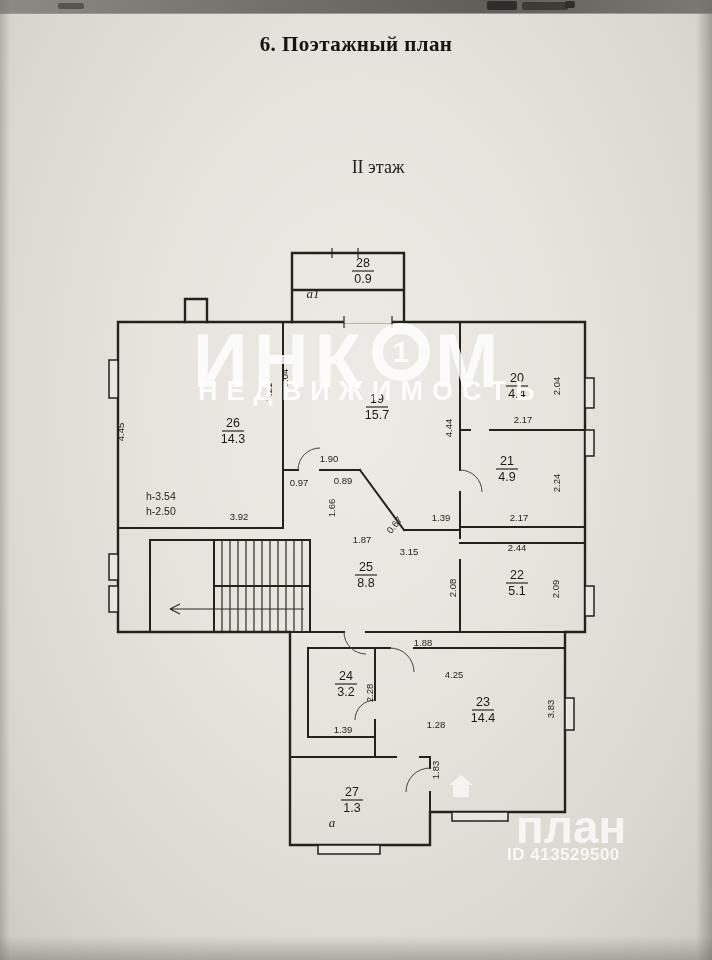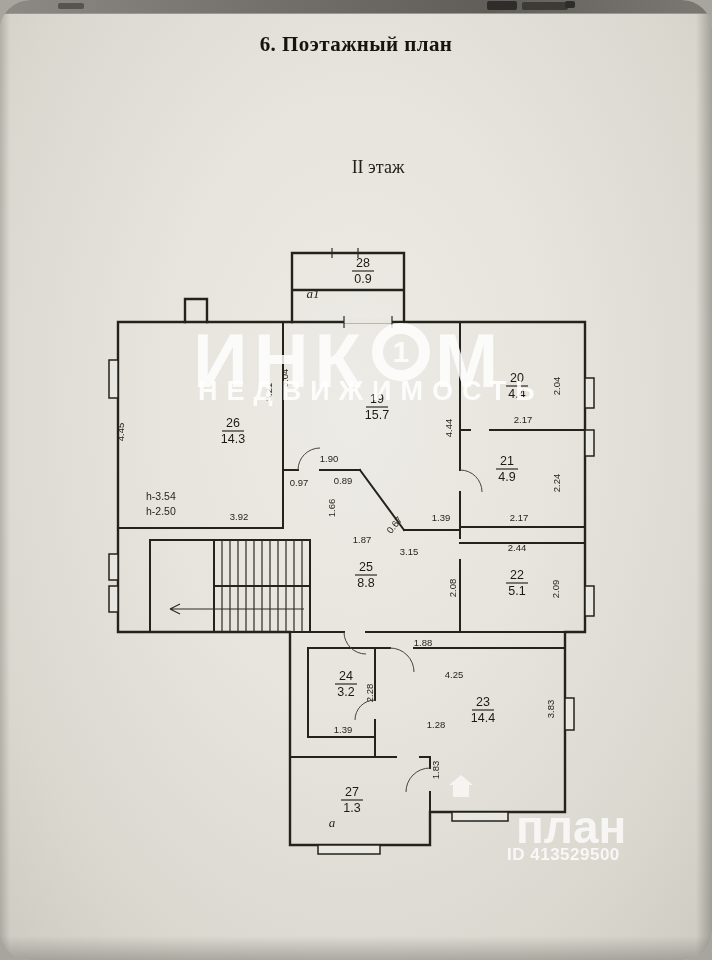--- a/index.html
+++ b/index.html
@@ -1,18 +1,18 @@
 <!DOCTYPE html>
 <html><head>
 <meta charset="utf-8">
 <style>
   html,body{margin:0;padding:0;background:#a8a59e;}
   .page{position:relative;width:712px;height:960px;overflow:hidden;
     background:radial-gradient(ellipse at 50% 42%, #edebe5 0%, #e6e4dd 40%, #dad7cf 78%, #cdcac2 100%);
-    font-family:"Liberation Sans", sans-serif;border-radius:30px;}
+    font-family:"Liberation Sans", sans-serif;}
   .top-strip{position:absolute;top:0;left:0;width:712px;height:13px;
     background:linear-gradient(90deg,#8b8a85,#73726d 35%,#5f5e59 68%,#7a7974);border-bottom:1px solid #9a9893;}
   .blob{position:absolute;border-radius:2px;}
   .shade-right{position:absolute;top:0;right:0;width:16px;height:100%;
     background:linear-gradient(270deg,rgba(110,108,100,.5),rgba(110,108,100,0));}
   .shade-bottom{position:absolute;bottom:0;left:0;width:100%;height:24px;
     background:linear-gradient(0deg,rgba(110,108,100,.45),rgba(110,108,100,0));}
   .shade-left{position:absolute;top:0;left:0;width:10px;height:100%;
     background:linear-gradient(90deg,rgba(110,108,100,.35),rgba(110,108,100,0));}
   .title{position:absolute;top:32px;left:0;width:712px;text-align:center;

